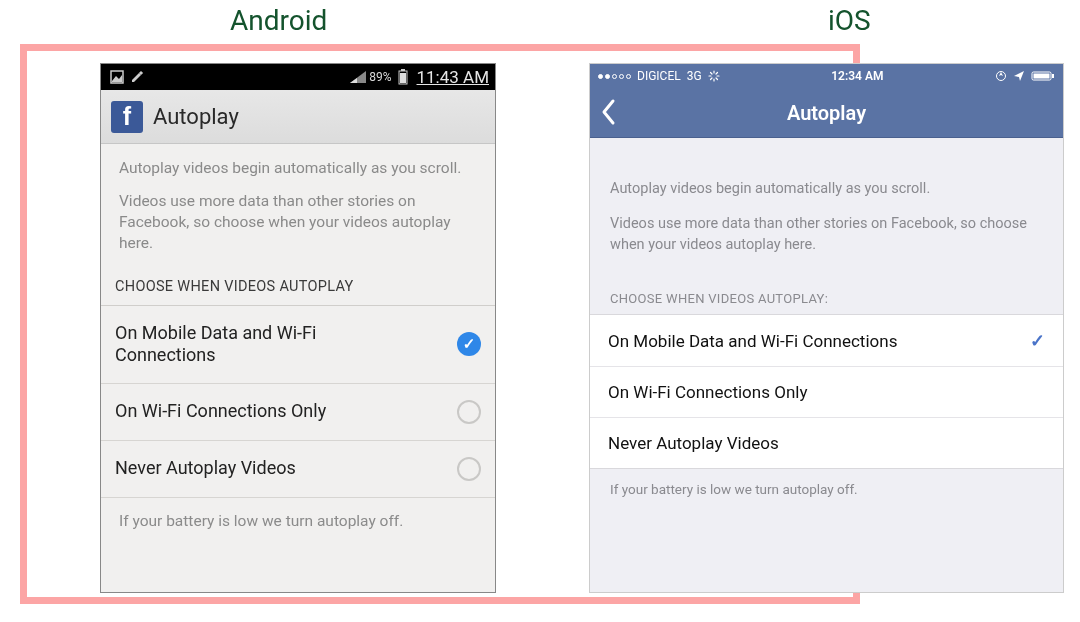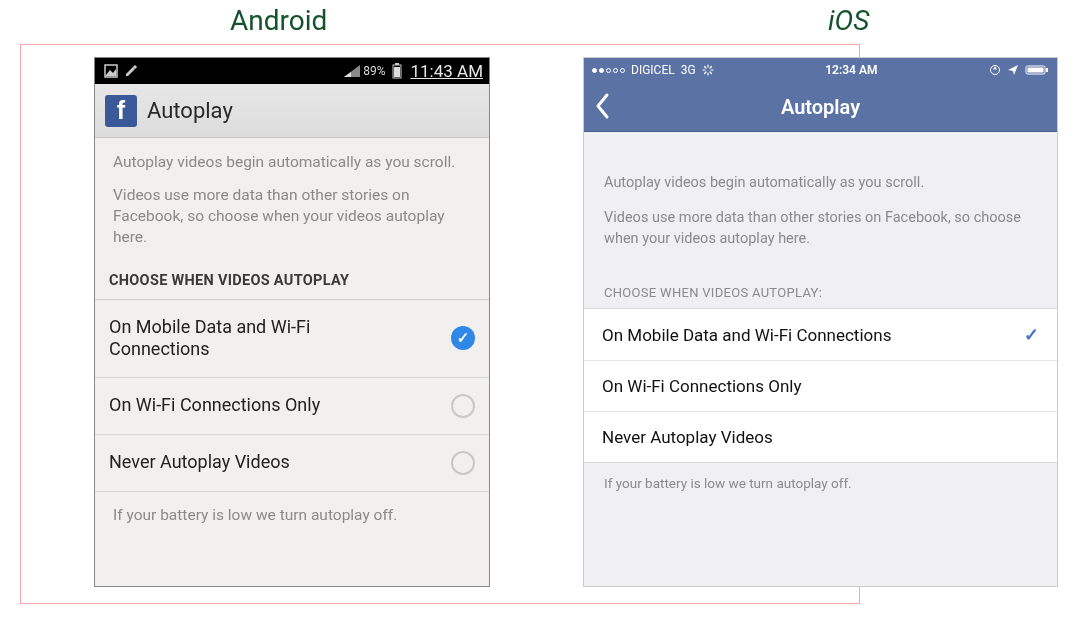--- a/index.html
+++ b/index.html
@@ -3,32 +3,32 @@
 <meta charset="utf-8">
 <style>
   * { box-sizing: border-box; margin: 0; padding: 0; }
   html, body { width: 1080px; height: 622px; font-family: -apple-system, "Segoe UI", Roboto, Arial, sans-serif; }
   body { background: #fff; }
 
   .outer-frame {
     position: absolute;
     left: 20px; top: 44px;
     width: 840px; height: 560px;
-    border: 1px solid #fca5a5;
+    border: 7px solid #fca5a5;
     background: #fff;
   }
 
   .col-label {
     position: absolute;
     top: 4px;
     font-size: 28px;
     color: #14532d;
   }
   .col-label.a { left: 230px; }
-  .col-label.i { left: 828px; font-style: italic; }
+  .col-label.i { left: 828px; }
 
   
   .android {
     position: absolute;
     left: 73px; top: 12px;
     width: 396px; height: 530px;
     border: 1px solid #888;
     background: #eee;
     display: flex; flex-direction: column;
   }
@@ -71,21 +71,21 @@
     padding: 14px 18px 4px;
     color:#8a8a8a;
     font-size:15.5px;
     line-height:1.35;
   }
   .android .desc p { margin-bottom: 12px; }
 
   .android .section-head {
     padding: 8px 14px 10px;
     color:#3a3a3a;
-    font-weight: bold;
+    font-weight: normal;
     font-size: 14.5px;
     letter-spacing: .3px;
     border-bottom:1px solid #d0cecb;
   }
   .android .option {
     background:#fff0; 
     padding: 16px 14px;
     display:flex; align-items:center;
     border-bottom:1px solid #d7d5d2;
     font-size:18px;

